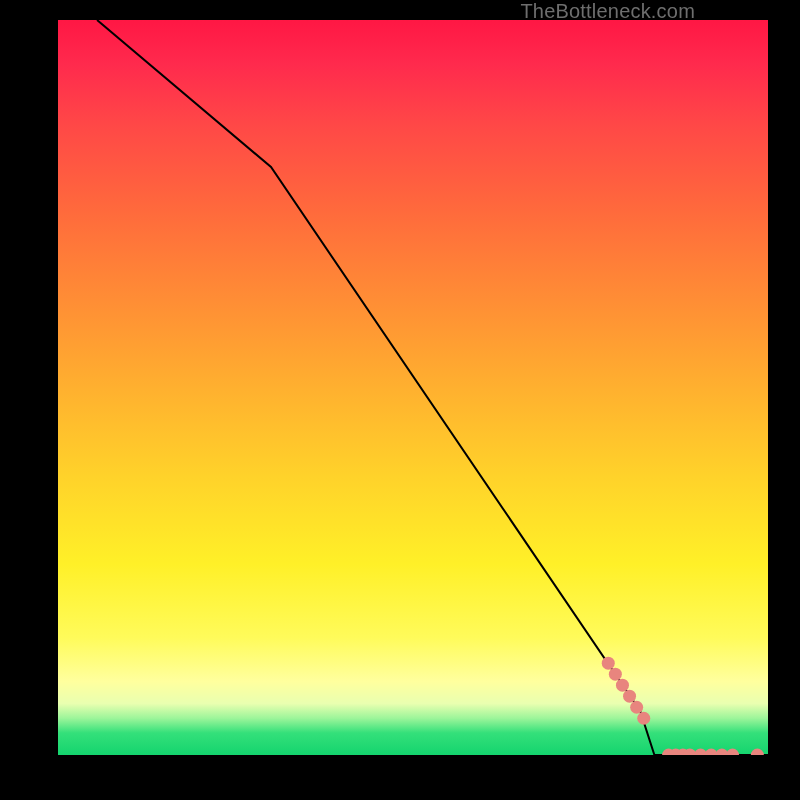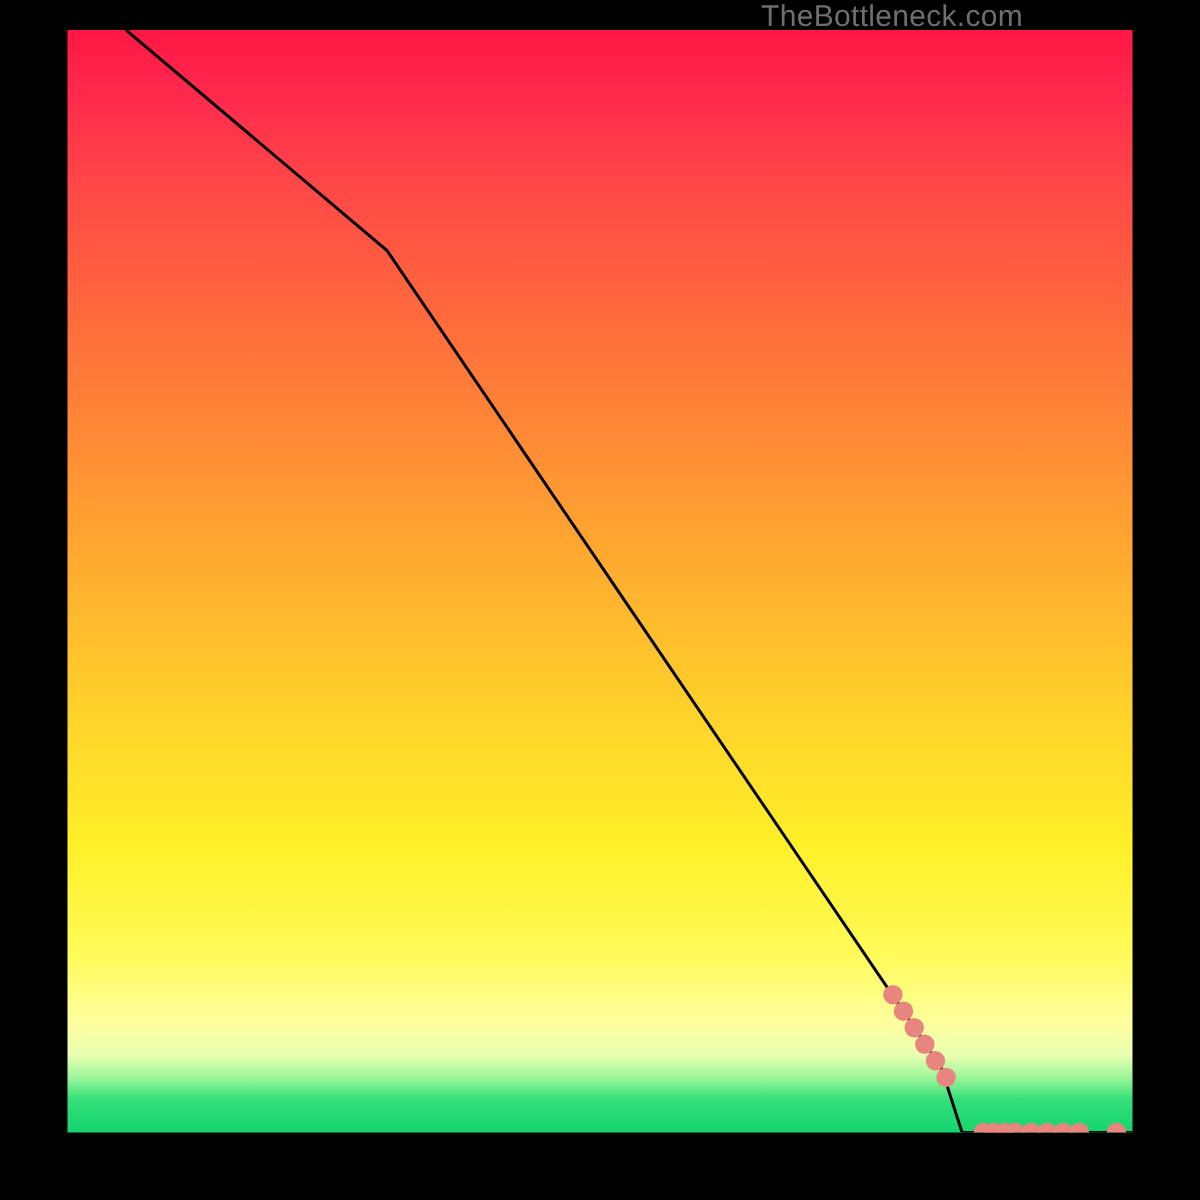--- a/index.html
+++ b/index.html
@@ -9,20 +9,21 @@
     height: 800px;
     overflow: hidden;
     font-family: Arial, Helvetica, sans-serif;
     background: #000;
   }
   .frame {
     position: relative;
     width: 728px;
     height: 800px;
     background: #000;
+    margin-left: 13px;
   }
   .plot {
     position: absolute;
     left: 45px;
     top: 20px;
     width: 710px;
     height: 735px;
     
     background: linear-gradient(to bottom,
       #ff1744 0%,

